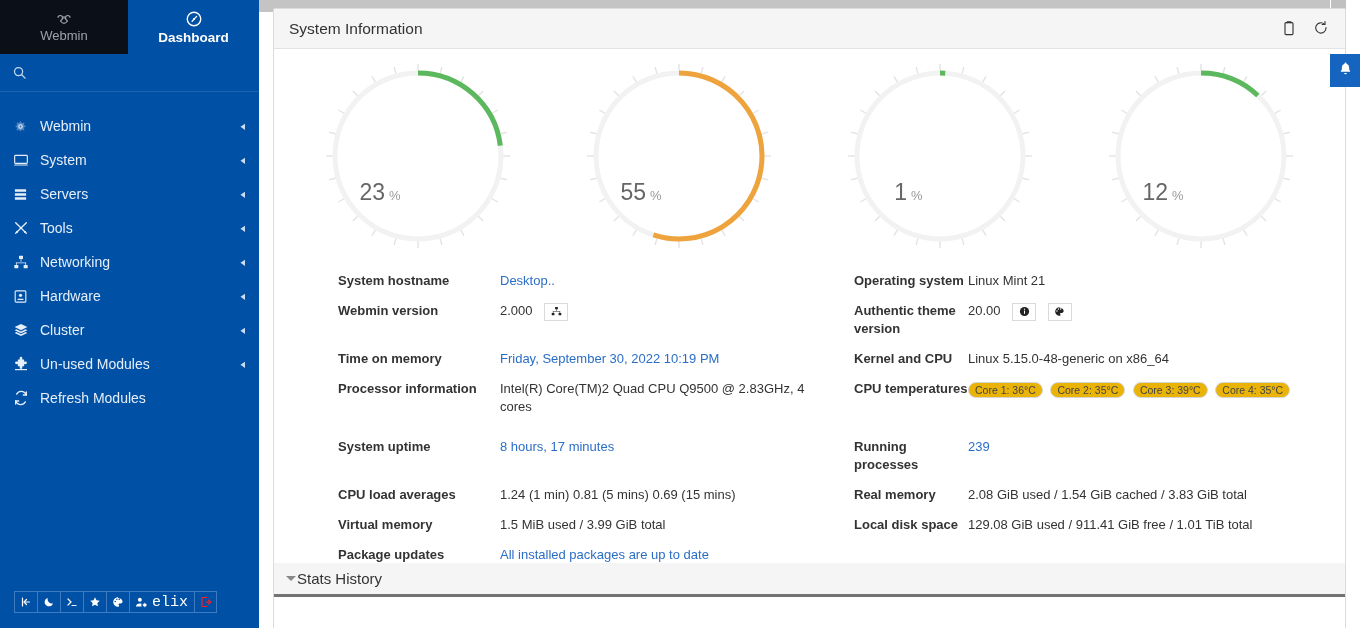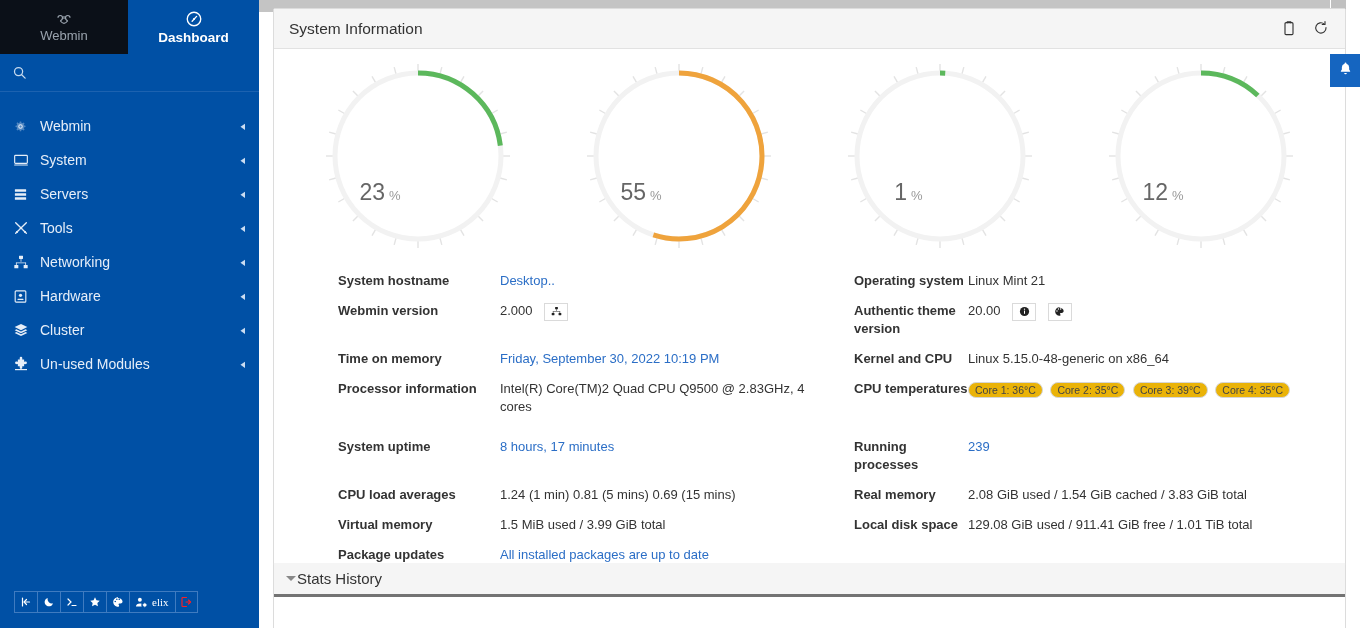--- a/index.html
+++ b/index.html
@@ -87,22 +87,22 @@
     height: 22px; min-width: 23px;
     border: 1px solid #3f7bc0;
     border-right: 0;
     display: flex; align-items: center; justify-content: center;
     color: #ffffff; background: #0050A5;
     cursor: pointer; padding: 0 4px;
   }
   .tbtn:last-child { border-right: 1px solid #3f7bc0; }
   .tbtn.user { padding: 0 6px 0 5px; gap: 4px; }
   .tbtn.user .uname {
-    font-family: Liberation Serif, serif;
-    font-size: 11px; color: #ffffff;
+    font-family: Liberation Mono, monospace;
+    font-size: 15px; color: #ffffff;
   }
   .tbtn.logout { color: #ff1f1f; }
 
   
   #main {
     flex: 1 1 auto; height: 628px;
     background: #ffffff;
     position: relative;
     overflow: hidden;
   }
@@ -360,20 +360,32 @@
       <span class="nico">
         <svg viewBox="0 0 24 24" fill="#e6eef8" width="16" height="16">
           <path d="M10 3.2a2 2 0 0 1 4 0c0 .6-.3 1-.3 1.4 0 .5.4.8.9.8h2.1v2.3c0 .5.3.9.8.9.4 0 .8-.3 1.4-.3a2 2 0 0 1 0 4c-.6 0-1-.3-1.4-.3-.5 0-.8.4-.8.9v2.3h-2.1c-.5 0-.9.3-.9.8 0 .4.3.8.3 1.4a2 2 0 0 1-4 0c0-.6.3-1 .3-1.4 0-.5-.4-.8-.9-.8H7.3v-2.3c0-.5-.3-.9-.8-.9-.4 0-.8.3-1.4.3a2 2 0 0 1 0-4c.6 0 1 .3 1.4.3.5 0 .8-.4.8-.9V5.4h2.1c.5 0 .9-.3.9-.8 0-.4-.3-.8-.3-1.4z"></path>
           <path d="M3 19.5h18v1.8H3z"></path>
         </svg>
       </span>
       <span class="nlabel">Un-used Modules</span>
       <span class="carat">◂</span>
     </div>
 
+    <div class="nav-item">
+      <span class="nico">
+        <svg viewBox="0 0 24 24" fill="none" stroke="#e6eef8" stroke-width="2" width="16" height="16" stroke-linecap="round">
+          <path d="M20 7.5A8 8 0 0 0 5.5 6.2"></path>
+            <path d="M4 16.5A8 8 0 0 0 18.5 17.8"></path>
+          <path d="M20 3v4.5h-4.5"></path>
+            <path d="M4 21v-4.5h4.5"></path>
+        </svg>
+      </span>
+      <span class="nlabel">Refresh Modules</span>
+      <span class="carat"></span>
+    </div>
 
   </div>
 
   <div class="side-bottom">
     <div class="tbtn">
       <svg viewBox="0 0 24 24" width="12" height="12" fill="none" stroke="#fff" stroke-width="2.4" stroke-linecap="round">
         <path d="M5 4v16"></path>
           <path d="M19 12H9"></path>
           <path d="M13 7l-5 5 5 5"></path>
       </svg>

